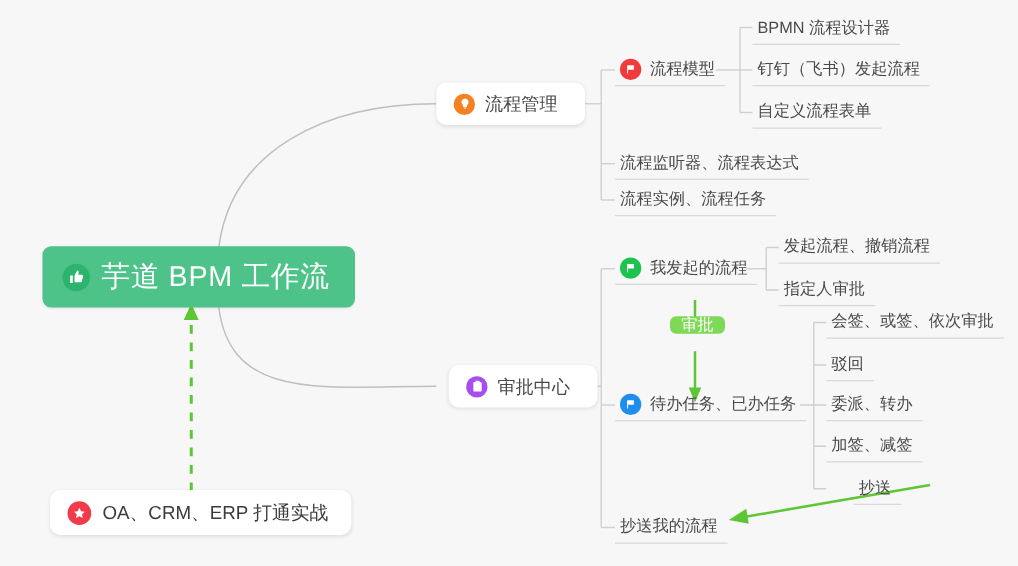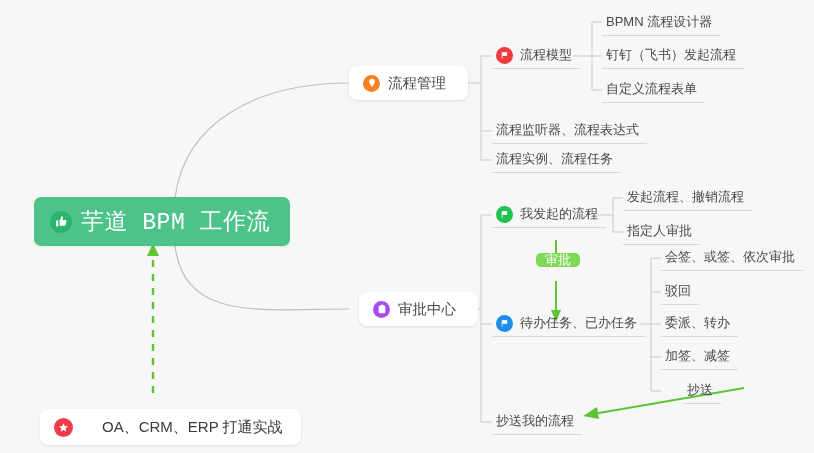--- a/index.html
+++ b/index.html
@@ -32,21 +32,20 @@
     align-items: center;
     white-space: nowrap;
   }
   
   .root {
     background: #4dc38a;
     border-radius: 7px;
     padding: 0 20px 0 16px;
     height: 49px;
     box-shadow: 0 1px 2px rgba(0,0,0,0.07);
-    font-family: Liberation Mono, monospace;
   }
   .root .label {
     color: #ffffff;
     font-size: 23px;
     letter-spacing: 0.5px;
     margin-left: 9px;
   }
   
   .branch {
     background: #ffffff;
@@ -275,21 +274,21 @@
   </div>
 
   <div class="node leaf" style="left:492px; top:408px;">
     <span class="label">抄送我的流程</span>
   </div>
 
   <div class="tag" style="left:536px; top:253px;">
     <span class="label">审批</span>
   </div>
 
-  <div class="node callout" style="left:40px; top:409px;gap:20px;">
+  <div class="node callout" style="left:40px; top:392px;">
     <span class="ricon red-star">
       <svg width="11" height="11" viewBox="0 0 24 24" fill="#ffffff">
         <path d="M12 2.5l2.9 6.1 6.6.9-4.8 4.6 1.2 6.6L12 17.6 6.1 20.7l1.2-6.6L2.5 9.5l6.6-.9z"></path>
       </svg>
     </span>
     <span class="label">OA、CRM、ERP 打通实战</span>
   </div>
 
 </div>
 

